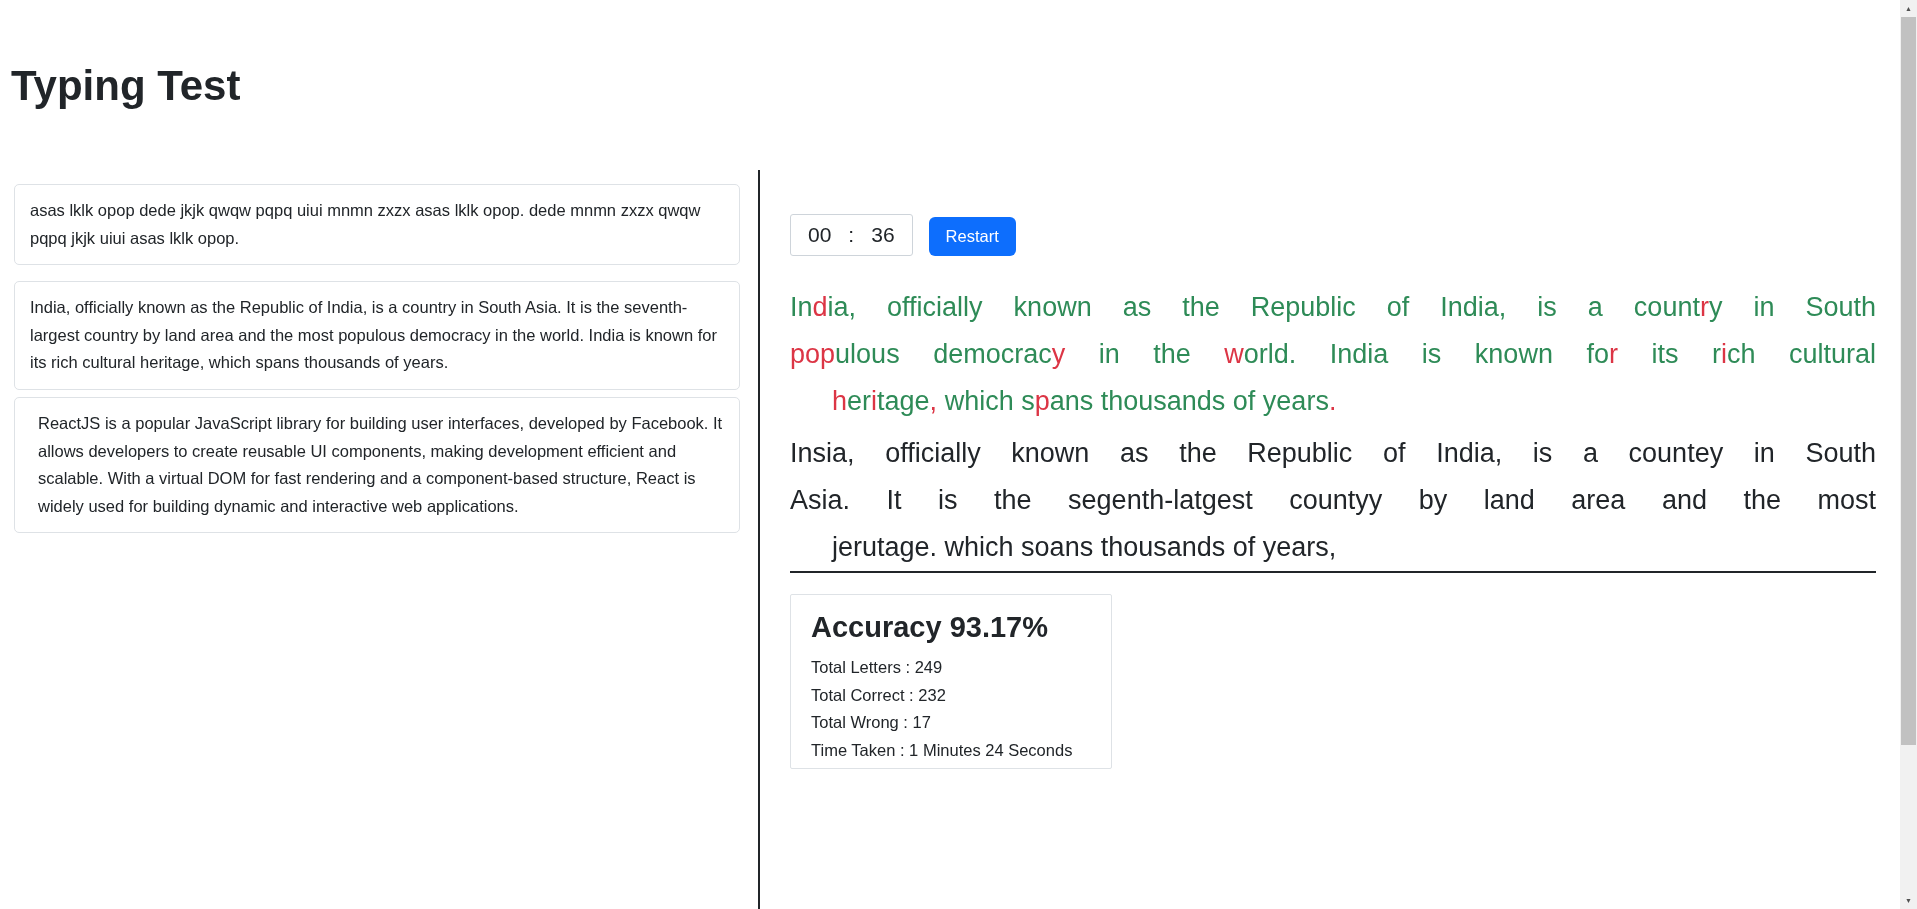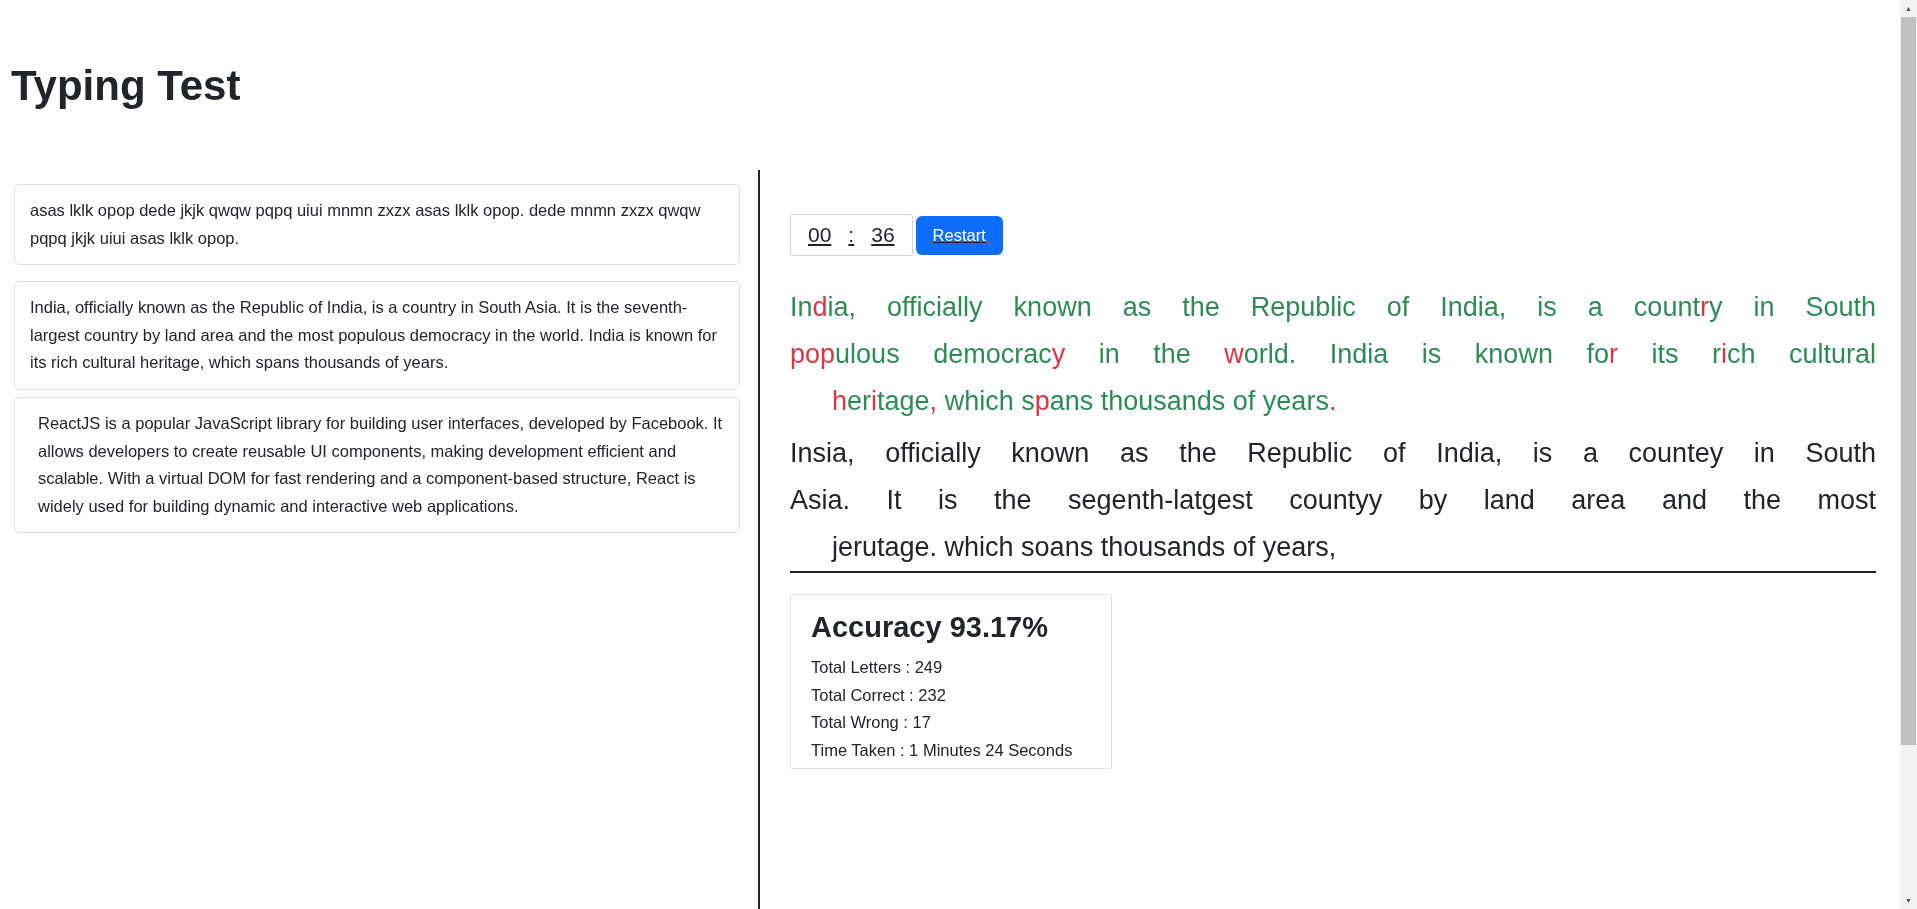--- a/index.html
+++ b/index.html
@@ -37,21 +37,21 @@
   #sample3 { top: 397px; padding-left: 23px; }
 
   .divider {
     position: absolute; left: 758px; top: 170px;
     width: 2px; height: 739px;
     background: #212529;
   }
 
   .right-panel { position: absolute; left: 790px; top: 214px; width: 1086px; }
 
-  .timer-row { display: flex; align-items: center; gap: 3px; text-decoration: underline; }
+  .timer-row { display: flex; align-items: flex-end; gap: 16px; }
   .timer-box {
     display: flex; align-items: center; gap: 17px;
     border: 1px solid #ced4da; border-radius: 3px;
     padding: 8px 17px;
     font-size: 21px; color: #212529; background: #fff;
   }
   .restart-btn {
     background: var(--accent); color: #fff;
     border: none; border-radius: 6px;
     padding: 10px 17px;

